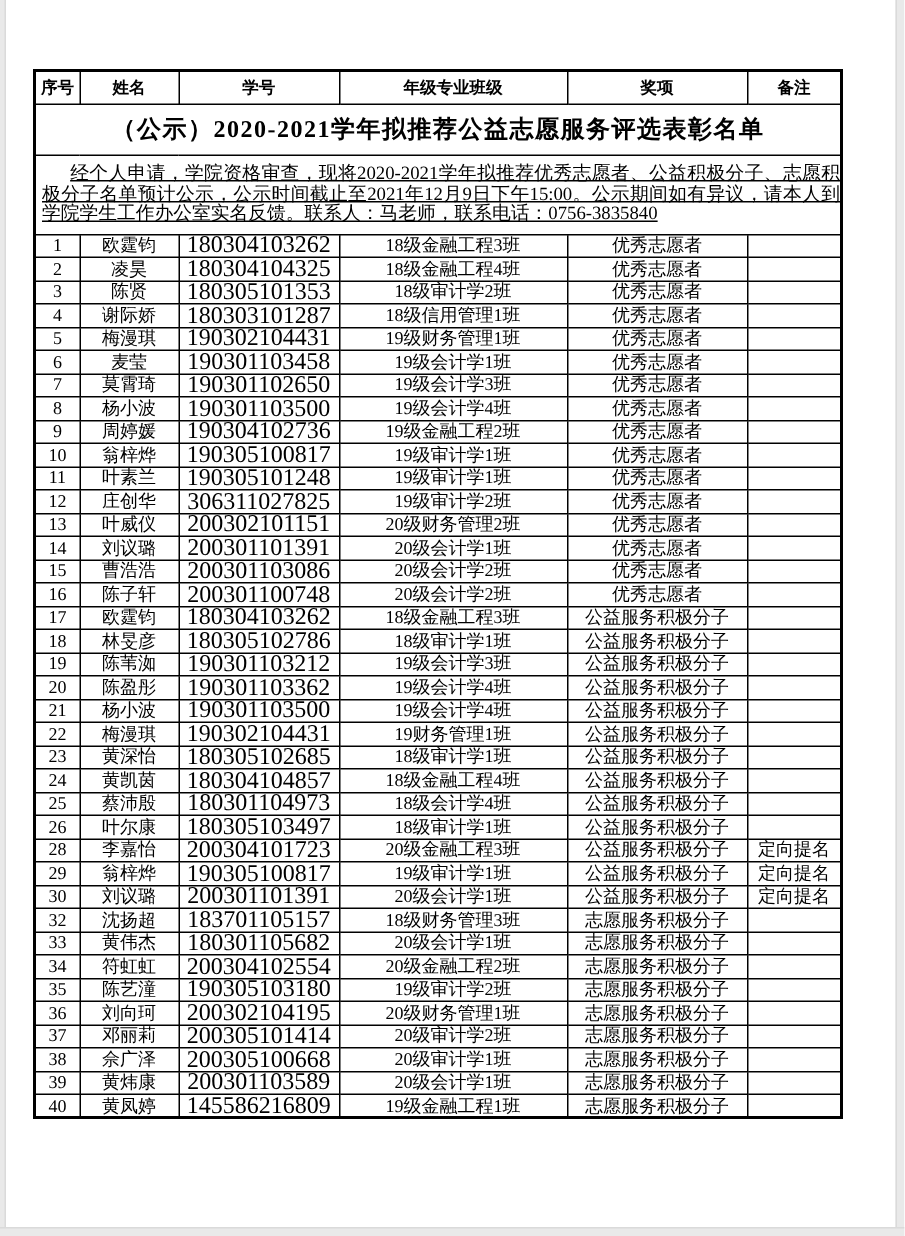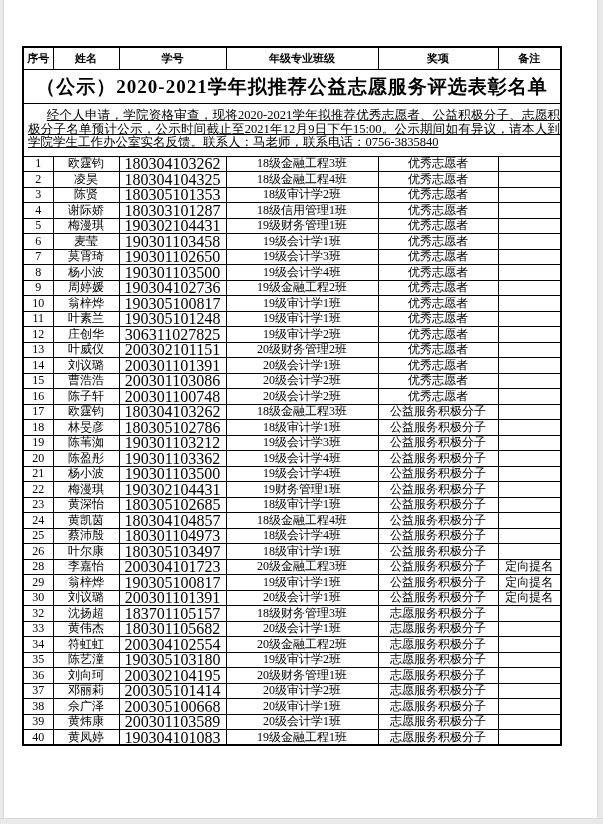--- a/index.html
+++ b/index.html
@@ -23,21 +23,21 @@
     border-collapse: collapse;
     border: 2px solid #000;
     table-layout: fixed;
   }
   td, th { border: 1px solid #000; overflow: hidden; white-space: nowrap; }
 
   .title-cell {
     height: 34px;
     text-align: center;
     vertical-align: middle;
-    font-size: 19px;
+    font-size: 16px;
     font-weight: bold;
     letter-spacing: 1px;
     white-space: nowrap;
   }
   .notice-cell {
     height: 53px;
     vertical-align: middle;
     padding: 2px 0 2px 4px;
     white-space: normal;
     text-decoration: underline;
@@ -401,20 +401,20 @@
     <td class="c-idx">39</td>
     <td class="c-name">黄炜康</td>
     <td class="c-id">200301103589</td>
     <td class="c-class">20级会计学1班</td>
     <td class="c-award">志愿服务积极分子</td>
     <td class="c-remark"></td>
   </tr>
         <tr>
     <td class="c-idx">40</td>
     <td class="c-name">黄凤婷</td>
-    <td class="c-id">190304101083</td>
+    <td class="c-id">145586216809</td>
     <td class="c-class">19级金融工程1班</td>
     <td class="c-award">志愿服务积极分子</td>
     <td class="c-remark"></td>
   </tr>
       </tbody>
   </table>
 </div>
 
 </body></html>

